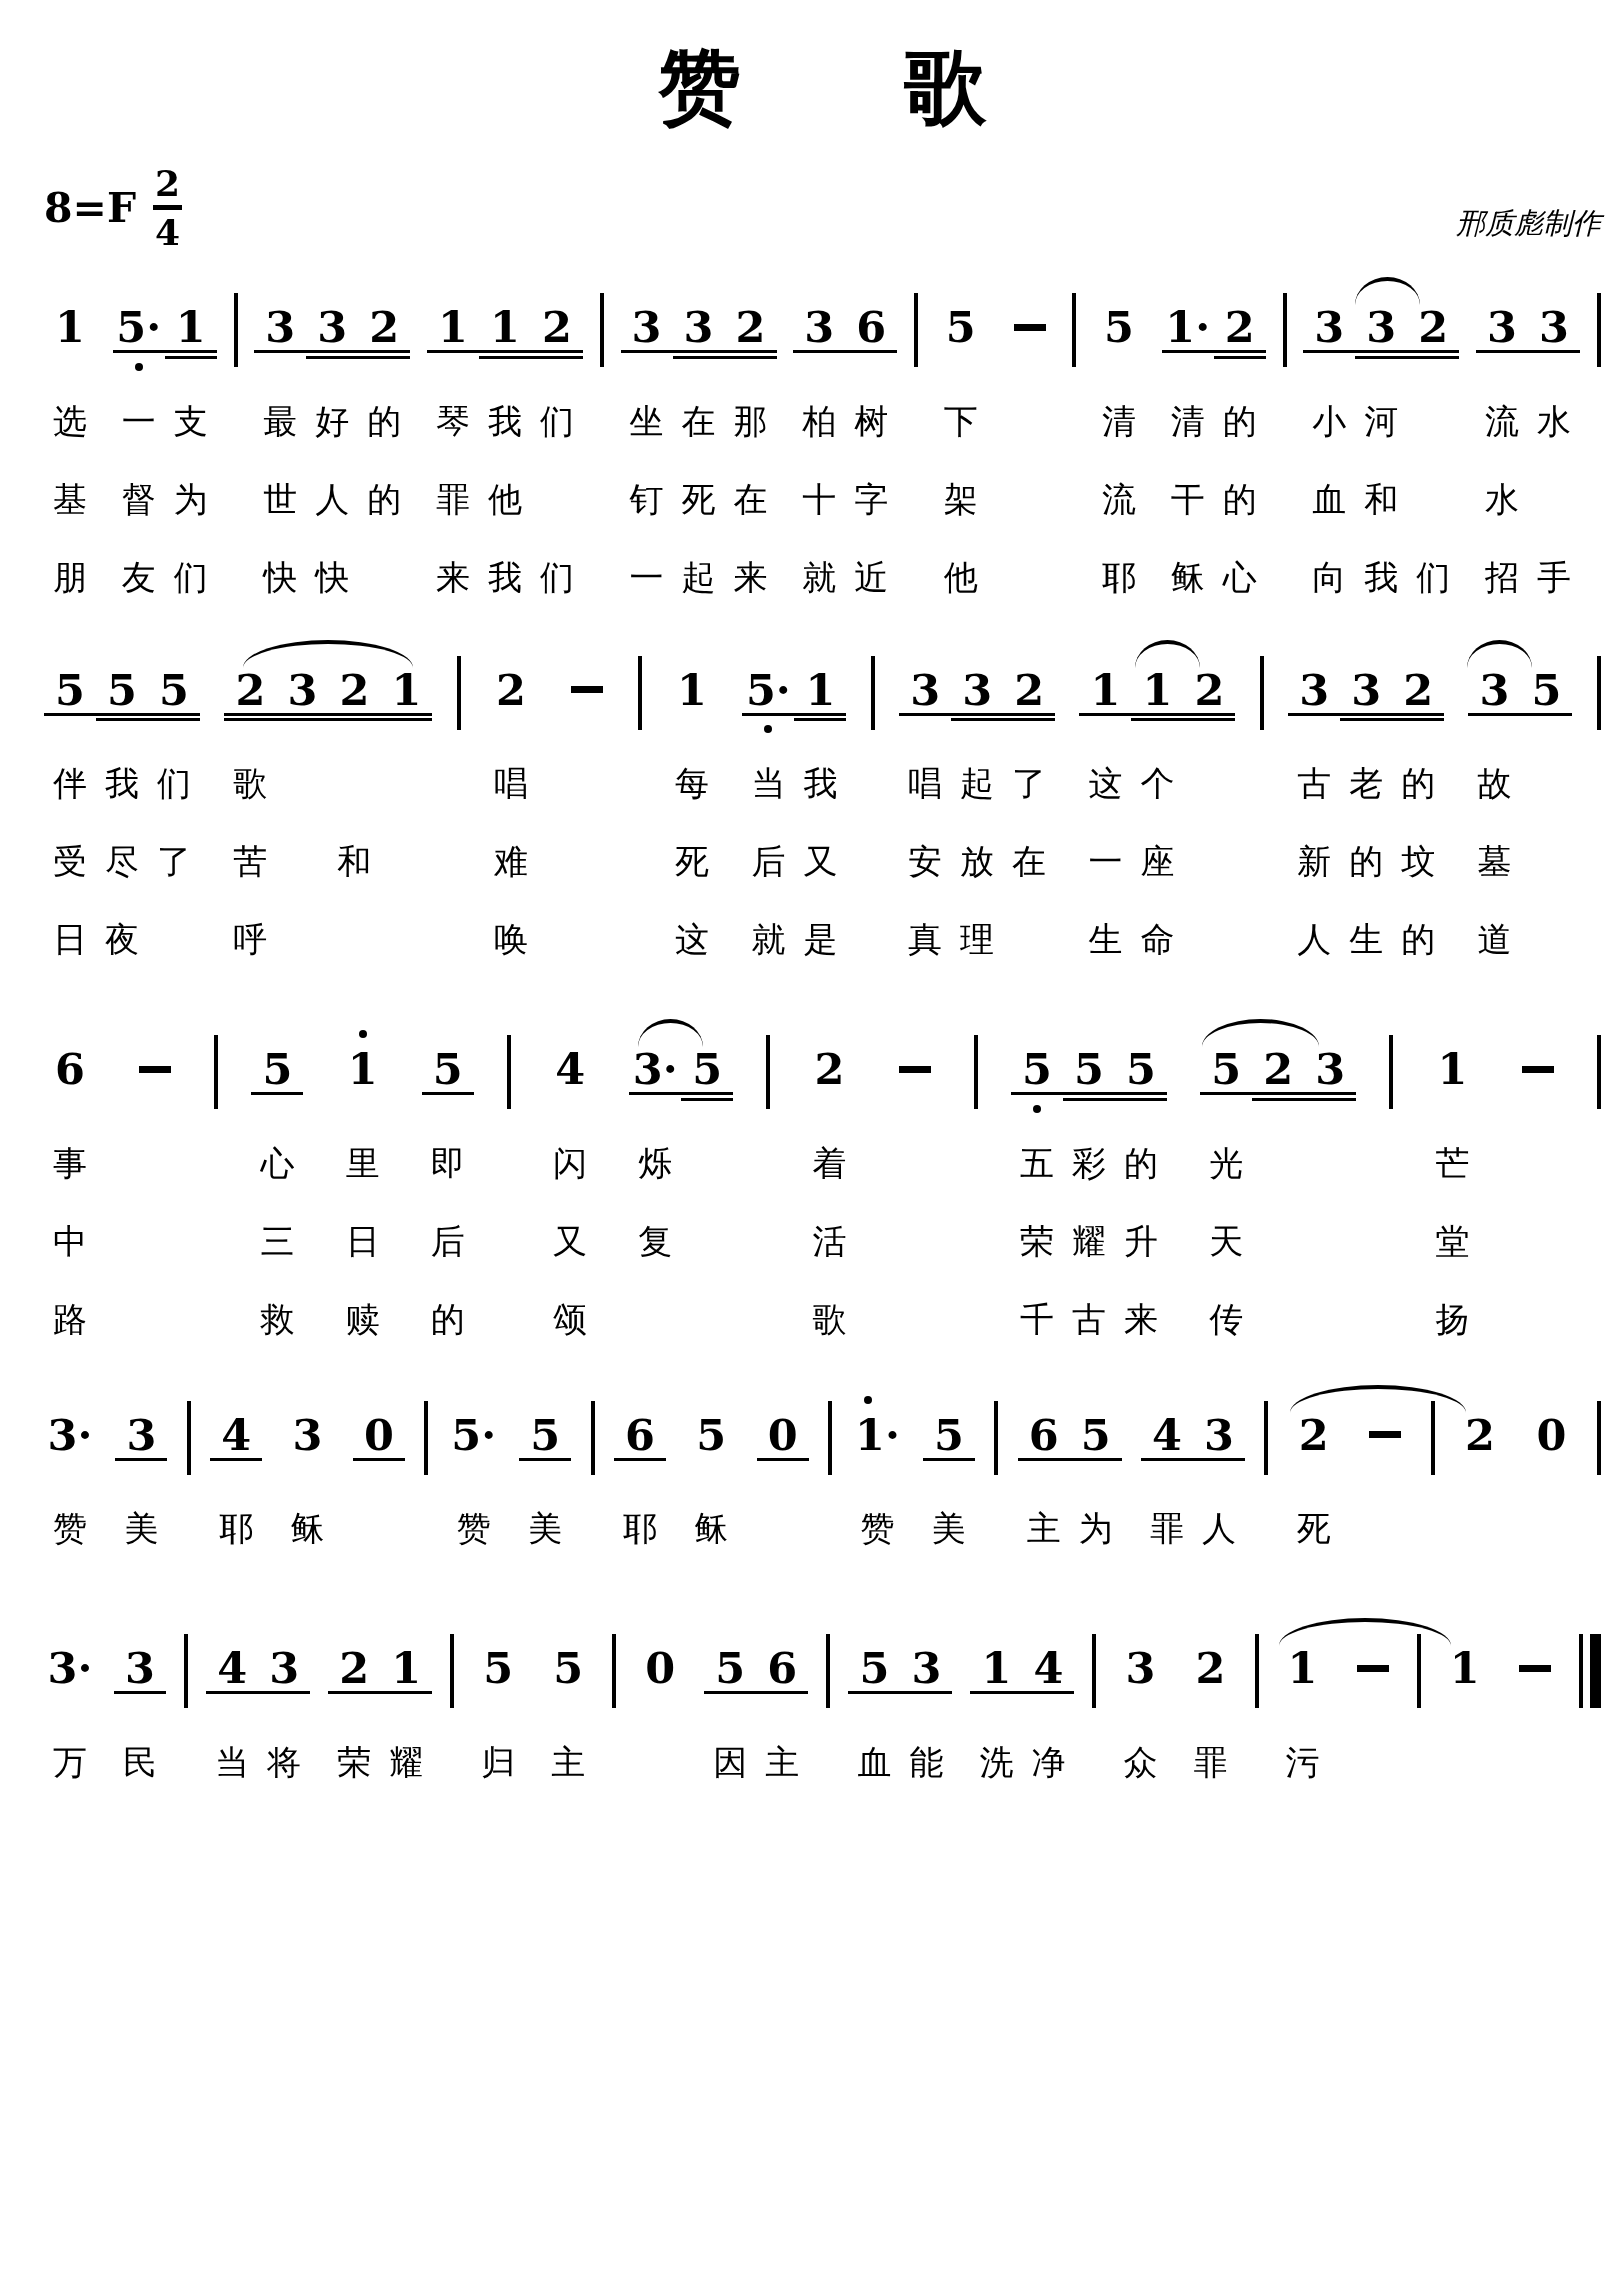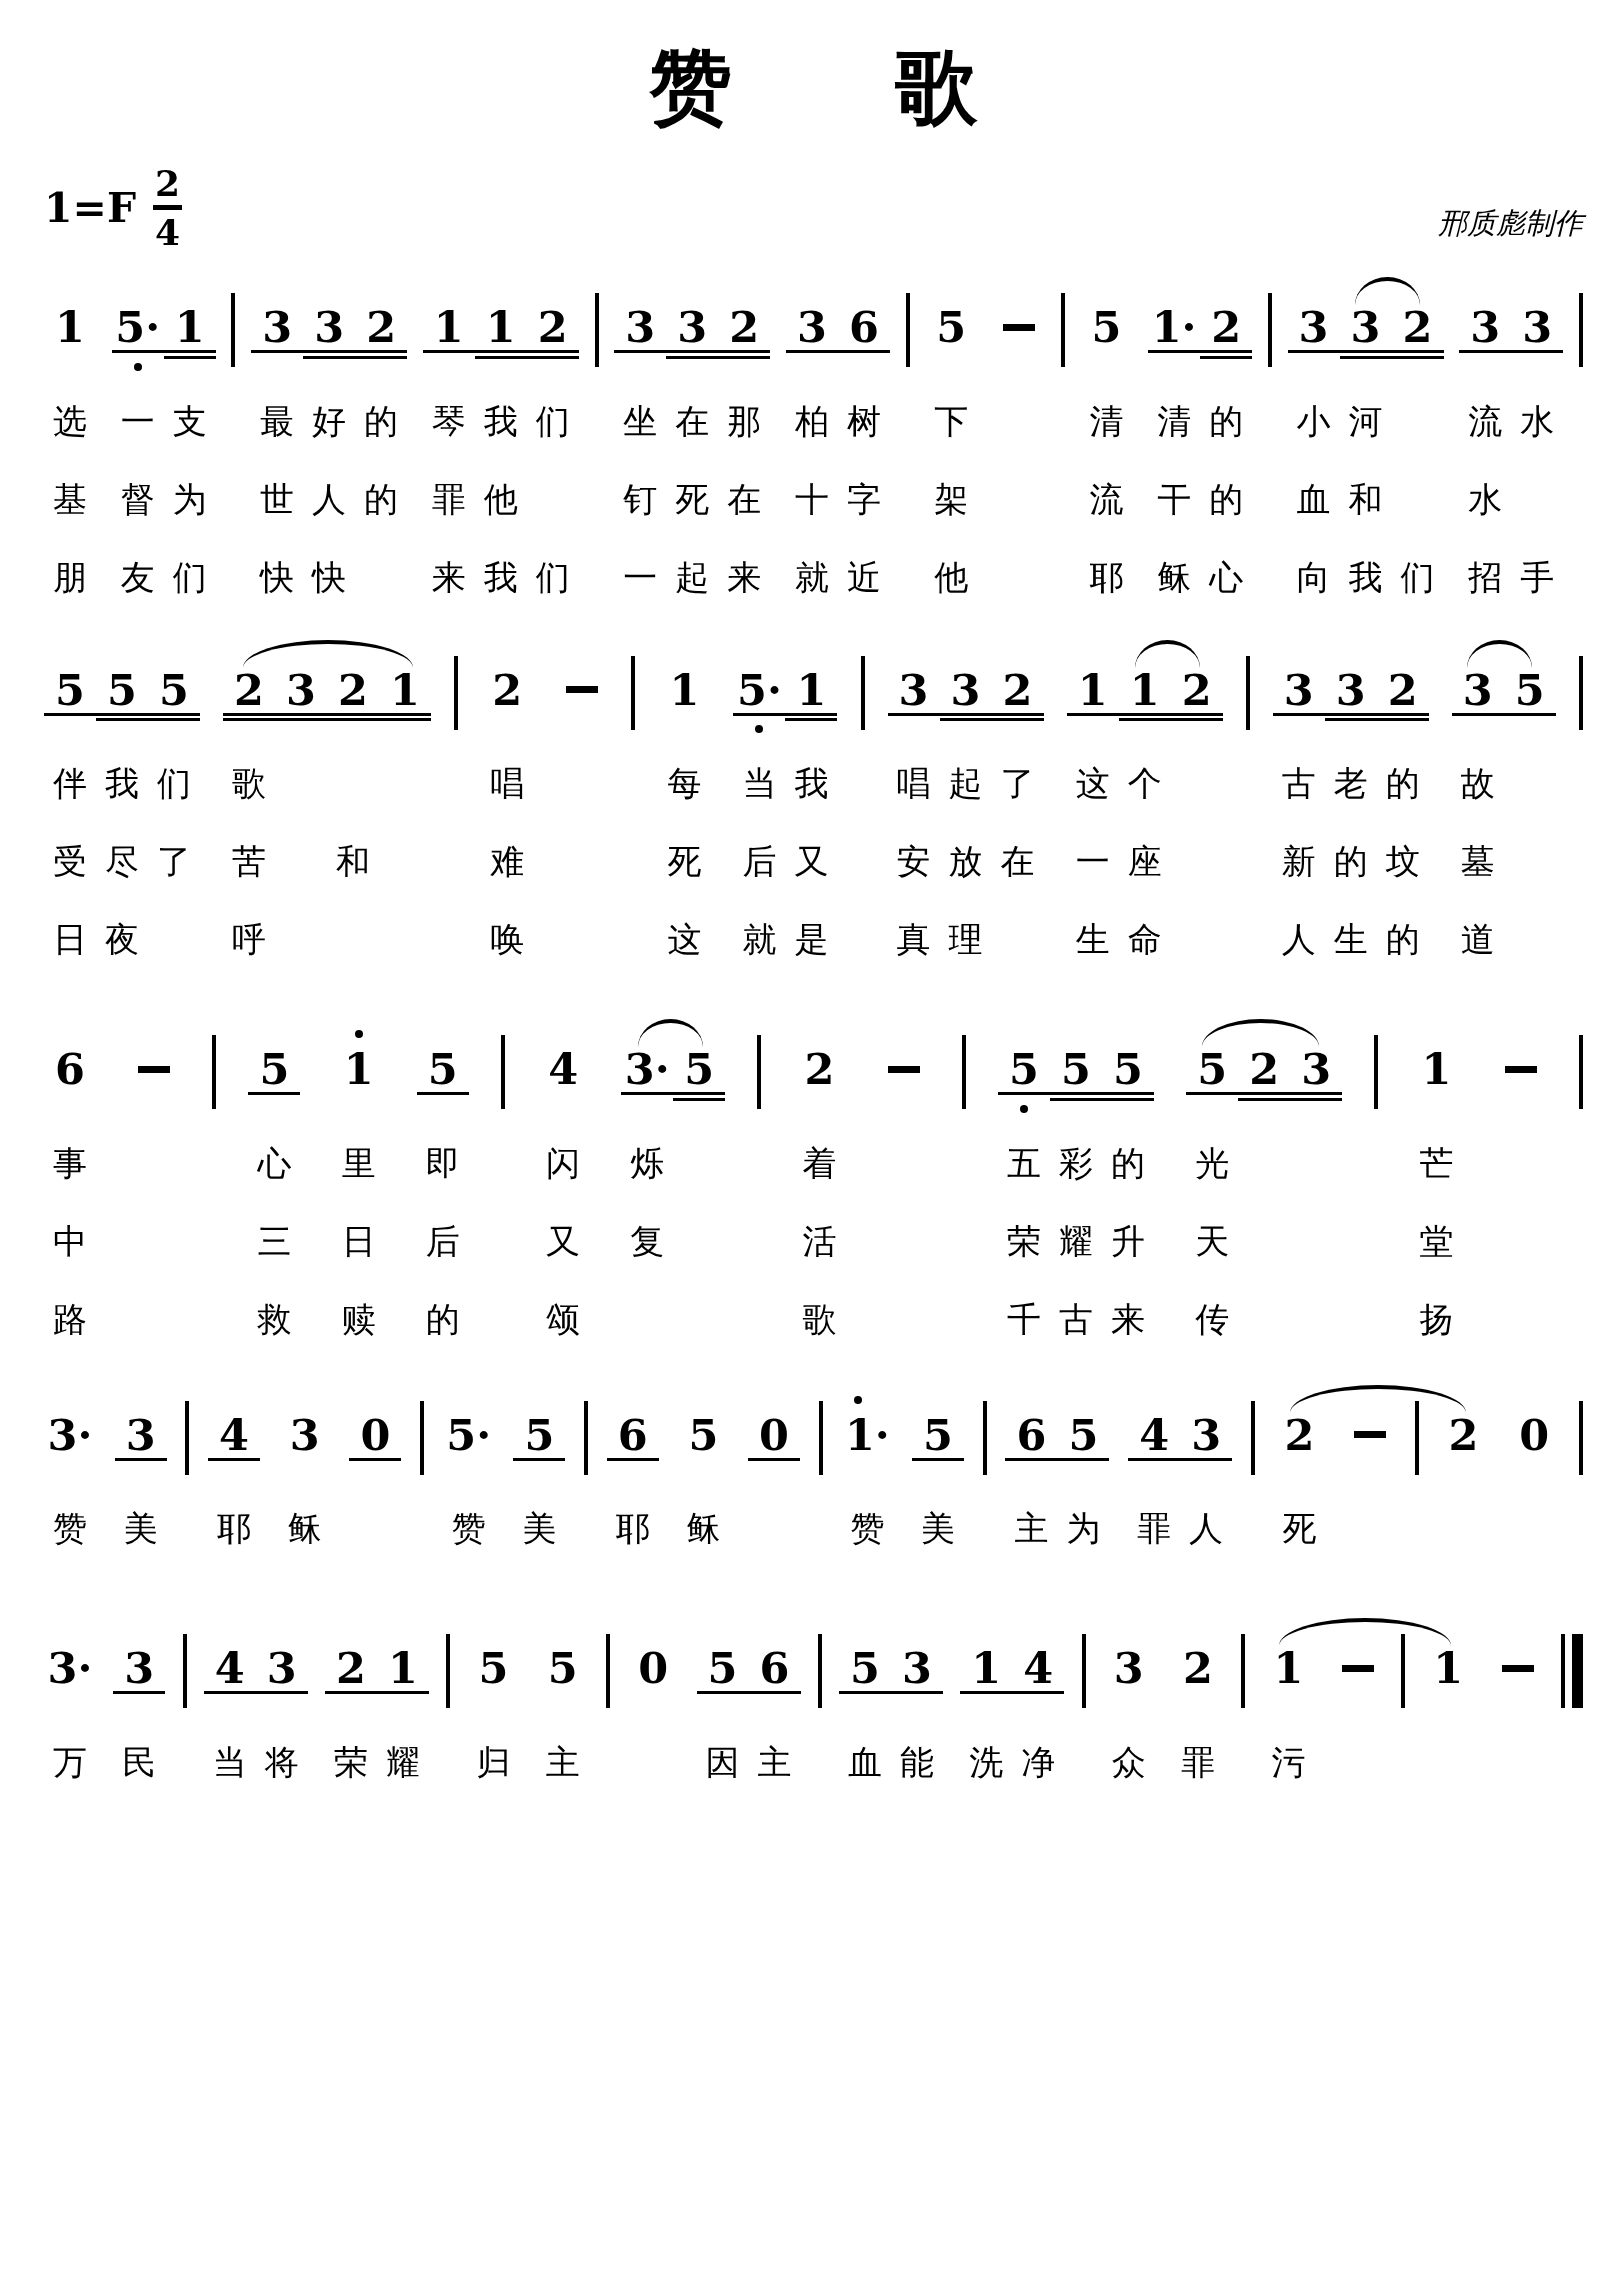--- a/index.html
+++ b/index.html
@@ -1,18 +1,18 @@
 <!DOCTYPE html>
 <html style="font-size:12.7px"><head>
 <meta charset="utf-8">
 <style>
   html,body{margin:0;padding:0;background:#fff;}
   body{width:1623px;height:2295px;position:relative;color:#000;
        font-family:"DejaVu Sans","Liberation Sans",sans-serif;}
-  .page{padding:33px 40px 0 44px;}
+  .page{padding:33px 22px 0 44px;}
 
   .title{text-align:center;font-family:"DejaVu Serif","Liberation Serif",serif;
          font-weight:bold;font-size:82px;line-height:1.1;white-space:pre;margin:8px 0 0 0;}
 
   .meta-row{display:flex;justify-content:space-between;align-items:flex-end;
             margin-top:32px;height:87px;}
   .keywrap{display:flex;align-items:center;}
   .keysig{font-family:"DejaVu Serif","Liberation Serif",serif;font-weight:bold;font-size:41px;}
   .timesig{display:inline-flex;flex-direction:column;align-items:center;margin-left:17.4px;
            font-family:"DejaVu Serif","Liberation Serif",serif;font-weight:bold;font-size:36px;line-height:1;}
@@ -57,21 +57,21 @@
         border-radius:50% 50% 0 0 / 100% 100% 0 0;}
 </style>
 </head>
 <body>
 
 <div class="page">
   <h1 class="title">赞　　歌</h1>
 
   <div class="meta-row">
     <div class="keywrap">
-      <span class="keysig">1=F</span>
+      <span class="keysig">8=F</span>
       <span class="timesig">
         <span class="num">2</span>
         <span class="fracbar"></span>
         <span class="den">4</span>
       </span>
     </div>
     <div class="credit">邢质彪制作</div>
   </div>
 
   <div class="score">

